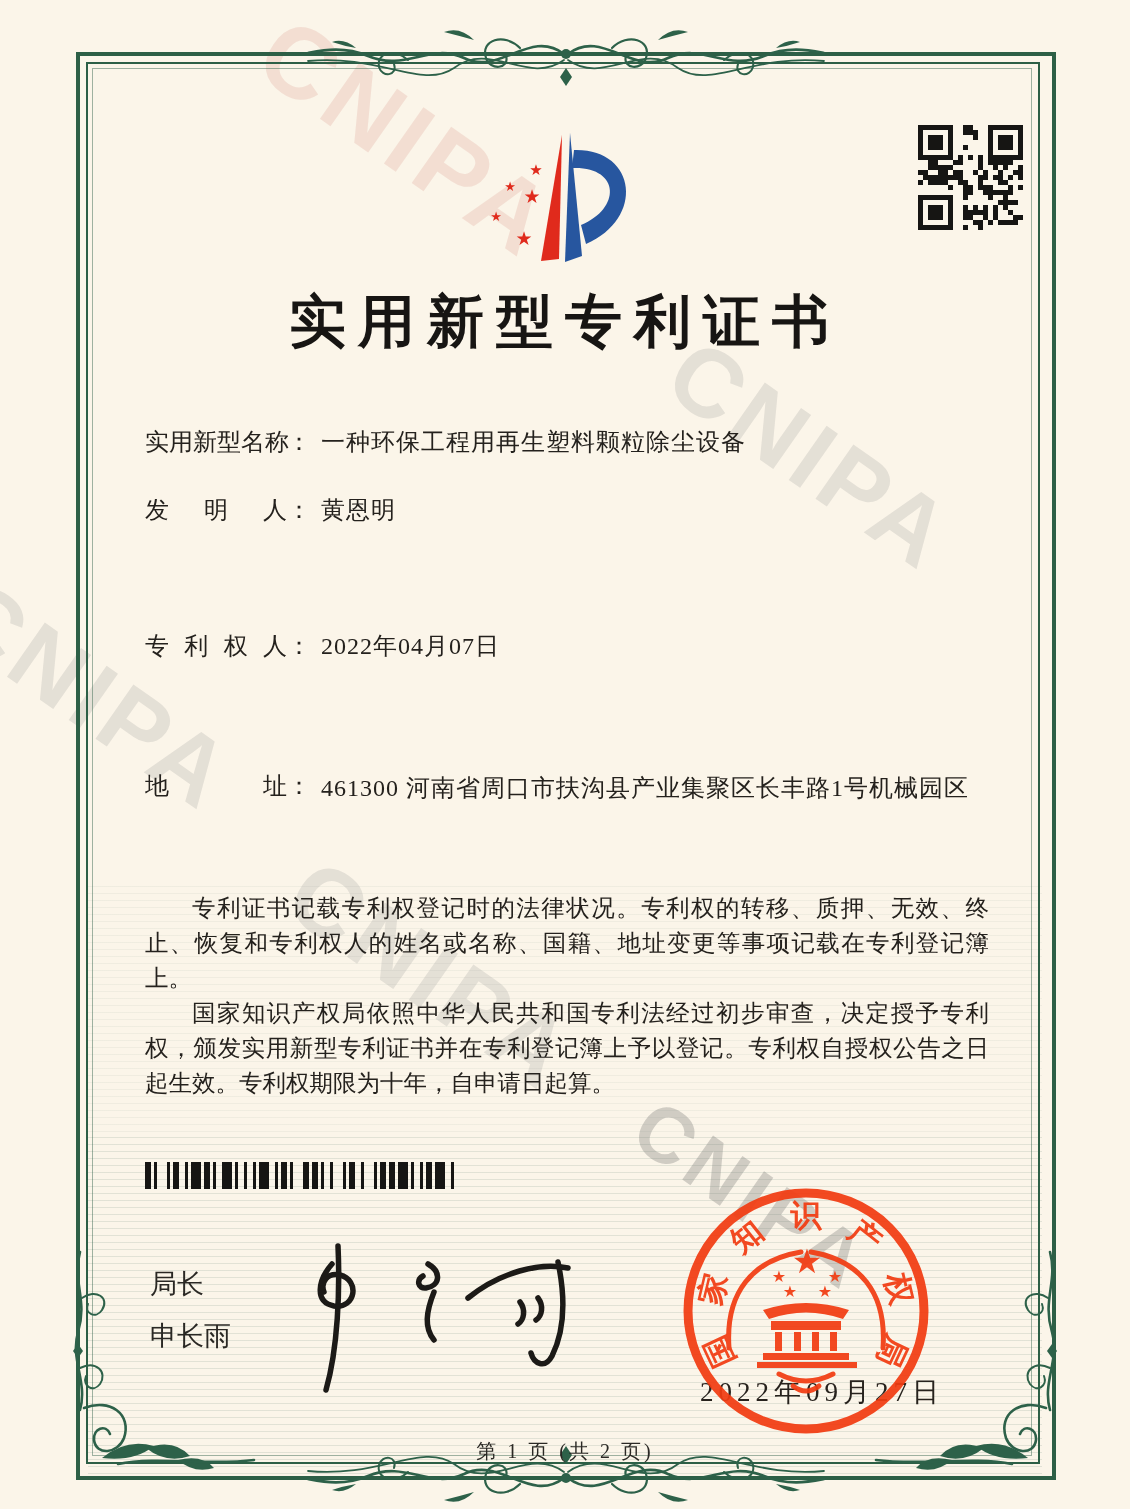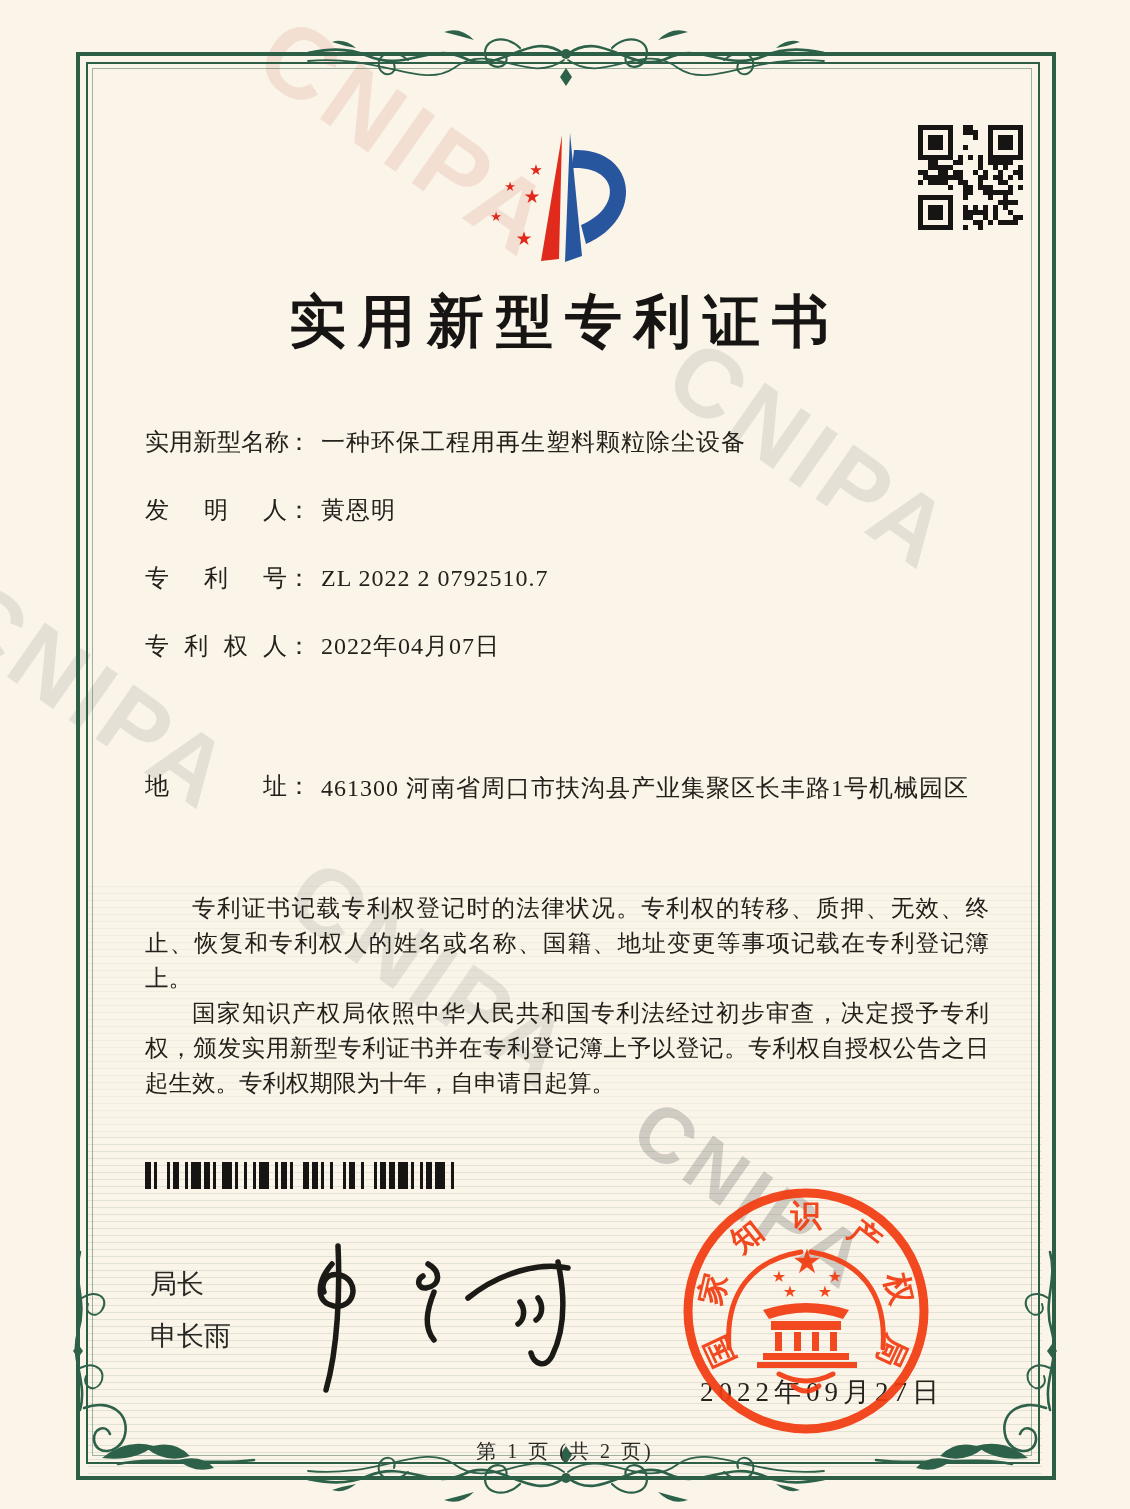--- a/index.html
+++ b/index.html
@@ -571,23 +571,20 @@
       <div style="background: transparent;"></div>
     </div>
 
   <div class="title">实用新型专利证书</div>
 
   <div class="field" style="top:426px;">
     <span class="flabel">实用新型名称</span><span>：</span><span class="fvalue">一种环保工程用再生塑料颗粒除尘设备</span>
   </div>
   <div class="field" style="top:494px;">
     <span class="flabel">发明人</span><span>：</span><span class="fvalue">黄恩明</span>
-  </div>
-  <div class="field" style="top:562px;">
-    <span class="flabel">专利号</span><span>：</span><span class="fvalue">ZL 2022 2 0792510.7</span>
   </div>
   <div class="field" style="top:630px;">
     <span class="flabel">专利权人</span><span>：</span><span class="fvalue">2022年04月07日</span>
   </div>
   <div class="field addr" style="top:770px;">
     <span class="flabel">地址</span><span>：</span><span class="fvalue">461300 河南省周口市扶沟县产业集聚区长丰路1号机械园区</span>
   </div>
 
   <div class="body-text">
     <p>专利证书记载专利权登记时的法律状况。专利权的转移、质押、无效、终止、恢复和专利权人的姓名或名称、国籍、地址变更等事项记载在专利登记簿上。</p>

